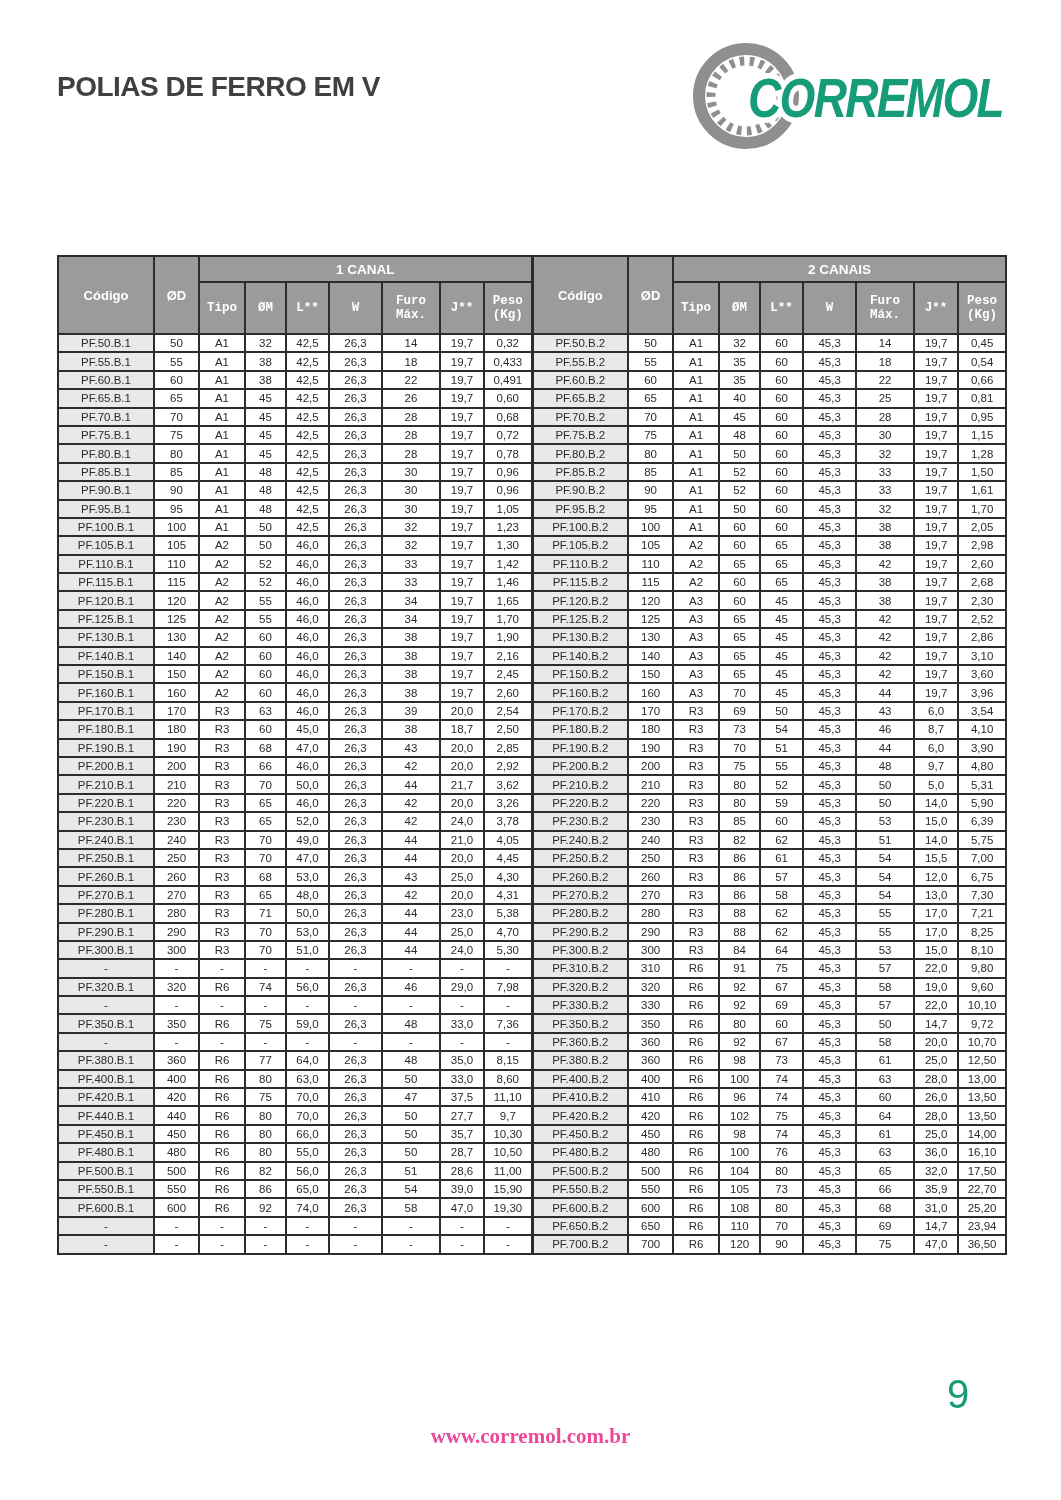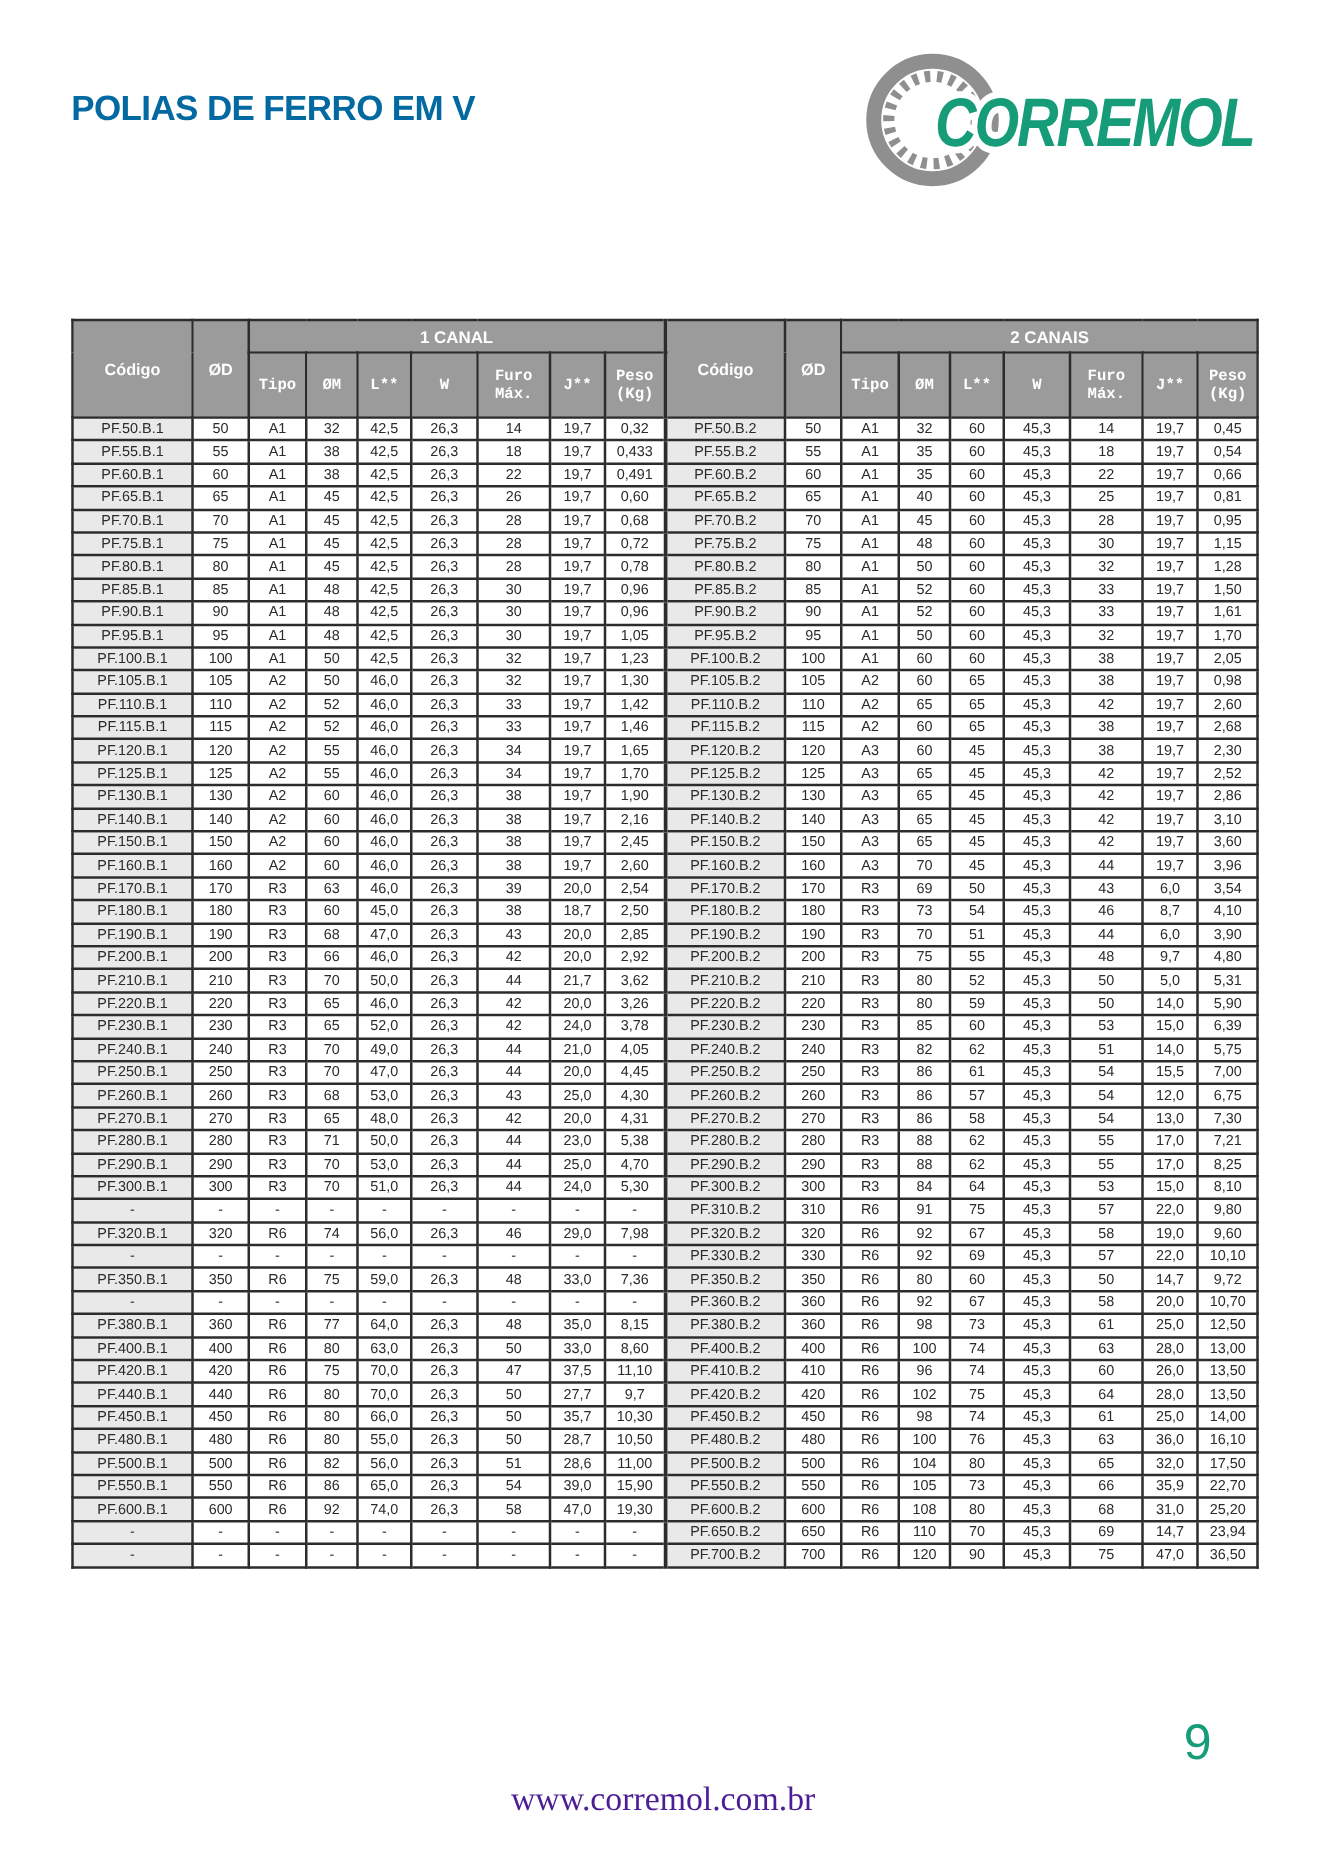--- a/index.html
+++ b/index.html
@@ -7,21 +7,21 @@
     position:relative;
     width:1061px;height:1500px;
     background:#ffffff;
     font-family:"Liberation Sans", sans-serif;
     overflow:hidden;
   }
   
   .doc-title{
     position:absolute;left:57px;top:70px;
     font-size:28px;font-weight:bold;line-height:33px;
-    letter-spacing:-0.5px;color:#0369a1;
+    letter-spacing:-0.5px;color:#404040;
   }
   .logo{position:absolute;left:688px;top:33px;}
   
   .spec-table{
     position:absolute;left:57px;top:255px;
     border-collapse:collapse;table-layout:fixed;
     width:948px;
     font-family:"Liberation Sans", sans-serif;
   }
   .spec-table th,.spec-table td{
@@ -39,21 +39,21 @@
     background:#ffffff;color:#2b2b2b;
     font-size:11.5px;height:16.4px;line-height:16px;
   }
   .spec-table td.codigo{background:#e9e9e9;}
   .spec-table .half-start{border-left-width:3px;}
   
   .footer-url{
     position:absolute;left:0;top:1424px;width:100%;
     text-align:center;
     font-family:"Liberation Serif", serif;
-    font-weight:normal;font-size:27px;color:#4c1d95;
+    font-weight:bold;font-size:21px;color:#ec4899;
   }
   .page-number{
     position:absolute;left:947px;top:1372px;
     font-size:40px;color:#169c78;font-weight:normal;
   }
 </style>
 </head>
 <body>
 
 <div class="page">
@@ -353,21 +353,21 @@
           <td>19,7</td>
           <td>1,30</td>
           <td class="codigo half-start">PF.105.B.2</td>
           <td>105</td>
           <td>A2</td>
           <td>60</td>
           <td>65</td>
           <td>45,3</td>
           <td>38</td>
           <td>19,7</td>
-          <td>0,98</td>
+          <td>2,98</td>
         </tr>
         <tr>
           <td class="codigo">PF.110.B.1</td>
           <td>110</td>
           <td>A2</td>
           <td>52</td>
           <td>46,0</td>
           <td>26,3</td>
           <td>33</td>
           <td>19,7</td>

